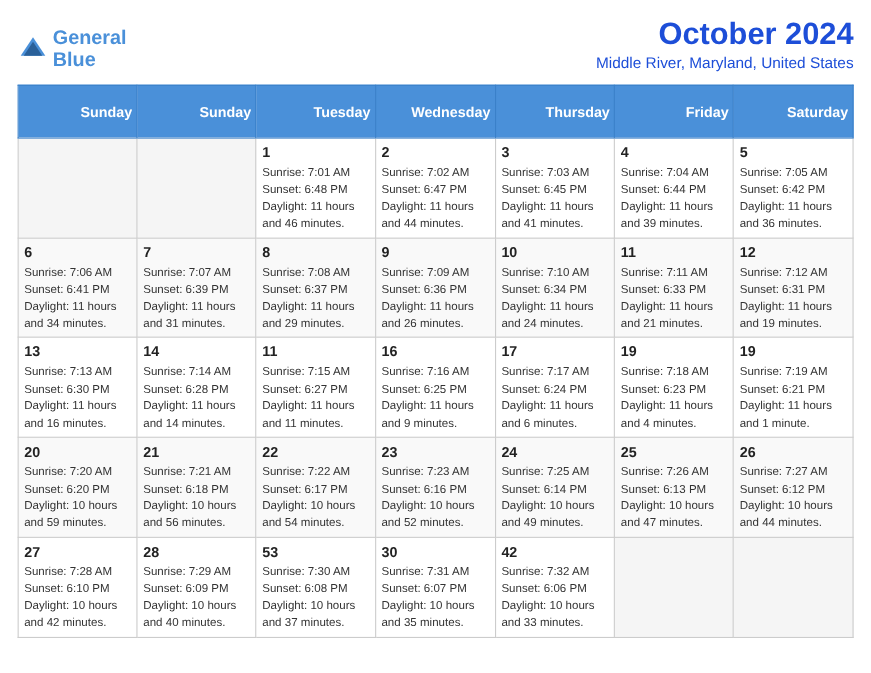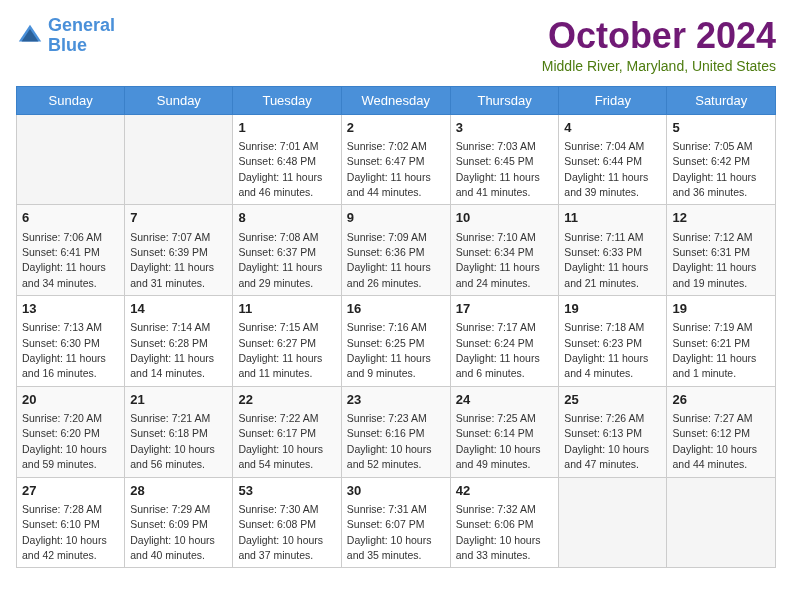--- a/index.html
+++ b/index.html
@@ -6,21 +6,21 @@
     body {
       font-family: Arial, sans-serif;
       background: #fff;
       width: 792px;
       min-height: 612px;
       padding: 16px;
     }
     .header {
       display: flex;
       justify-content: space-between;
-      align-items: flex-start;
+      align-items: flex-end;
       margin-bottom: 12px;
     }
     .logo {
       display: flex;
       align-items: center;
       gap: 4px;
     }
     .logo-text {
       font-size: 18px;
       font-weight: bold;
@@ -31,42 +31,42 @@
       color: #4a90d9;
     }
     .logo-icon {
       width: 28px;
       height: 28px;
     }
     .title-block {
       text-align: right;
     }
     .month-title {
-      font-size: 36px;
+      font-size: 28px;
       font-weight: bold;
-      color: #701a75;
+      color: #1d4ed8;
       line-height: 1.1;
     }
     .location {
       font-size: 14px;
-      color: #4d7c0f;
+      color: #1d4ed8;
       margin-top: 2px;
     }
     table {
       width: 100%;
       border-collapse: collapse;
       font-size: 11px;
     }
     th {
       background: #4a90d9;
       color: #fff;
-      padding: 6px 4px;
-      text-align: center;
+      padding: 16px 4px;
+      text-align: right;
       font-size: 13px;
-      font-weight: normal;
+      font-weight: bold;
       border: 1px solid #3a80c9;
     }
     td {
       border: 1px solid #ccc;
       vertical-align: top;
       padding: 4px 5px;
       height: 80px;
       width: 110px;
       color: #222;
       line-height: 1.4;

